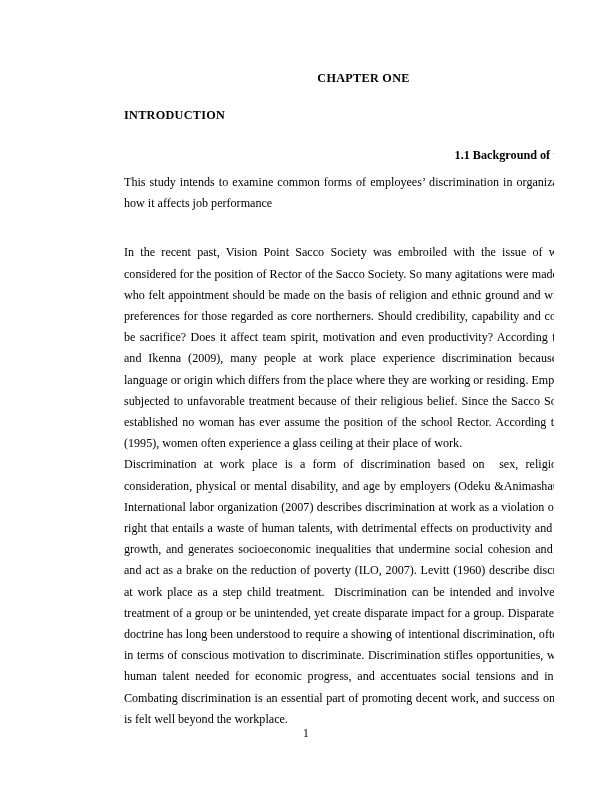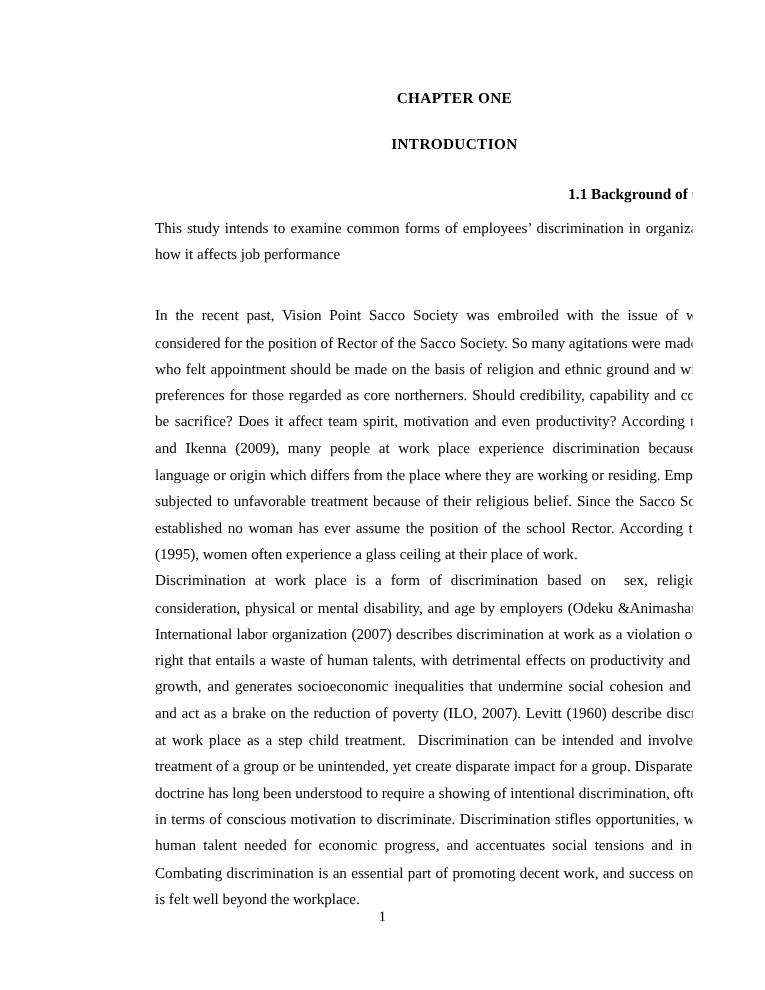--- a/index.html
+++ b/index.html
@@ -27,21 +27,21 @@
   .chapter-heading {
     text-align: center;
     font-weight: bold;
     font-size: 12.2px;
     letter-spacing: 0.3px;
     margin: 0;
     padding-top: 71px;
     line-height: 14px;
   }
   .section-heading {
-    text-align: center;
+    text-align: left;
     font-weight: bold;
     font-size: 12.2px;
     letter-spacing: 0.3px;
     margin: 0;
     padding-top: 23px;
     line-height: 14px;
   }
   .subsection-heading {
     text-align: right;
     font-weight: bold;

